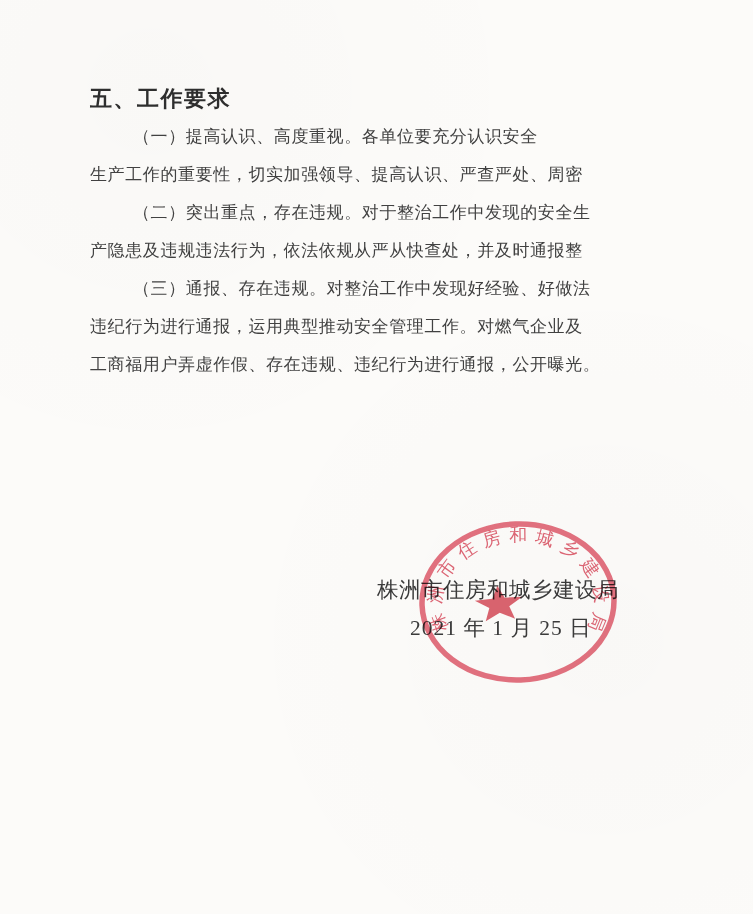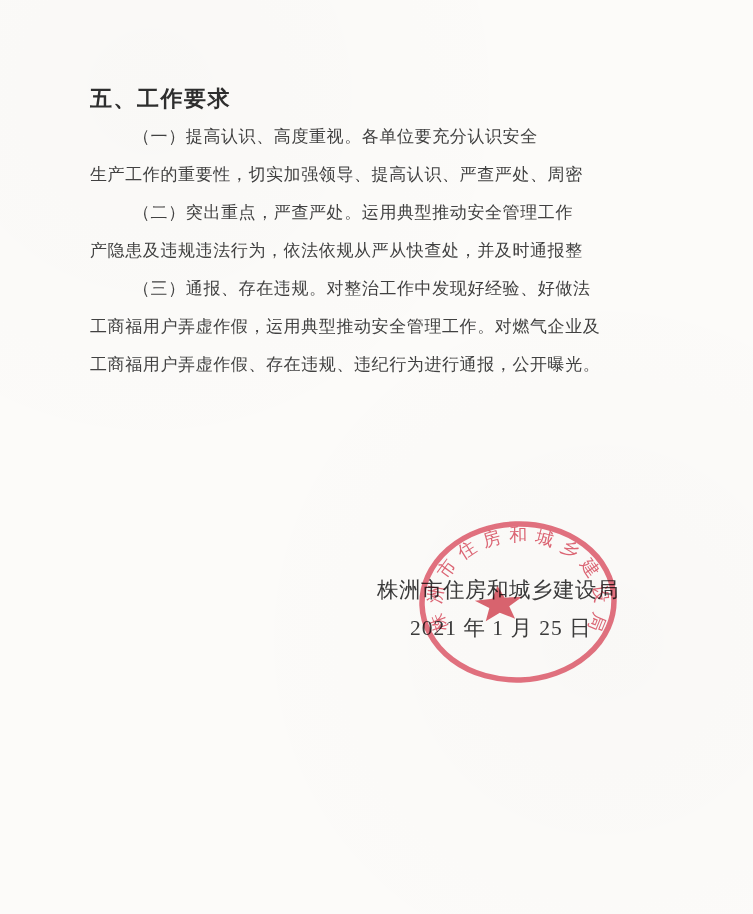--- a/index.html
+++ b/index.html
@@ -65,25 +65,25 @@
 <body>
 
 <div class="page">
 
   <div class="doc-body">
     <div class="line heading">五、工作要求</div>
 
     <div class="line indent">（一）提高认识、高度重视。各单位要充分认识安全</div>
     <div class="line">生产工作的重要性，切实加强领导、提高认识、严查严处、周密</div>
 
-    <div class="line indent">（二）突出重点，严查严处。运用典型推动安全管理工作</div>
+    <div class="line indent">（二）突出重点，存在违规。对于整治工作中发现的安全生</div>
     <div class="line">产隐患及违规违法行为，依法依规从严从快查处，并及时通报整</div>
 
     <div class="line indent">（三）通报、存在违规。对整治工作中发现好经验、好做法</div>
-    <div class="line">工商福用户弄虚作假，运用典型推动安全管理工作。对燃气企业及</div>
+    <div class="line">违纪行为进行通报，运用典型推动安全管理工作。对燃气企业及</div>
     <div class="line">工商福用户弄虚作假、存在违规、违纪行为进行通报，公开曝光。</div>
   </div>
 
   <div class="sig-org">株洲市住房和城乡建设局</div>
   <div class="sig-date">2021 年 1 月 25 日</div>
 
   <svg class="seal" viewBox="0 0 230 190" xmlns="http://www.w3.org/2000/svg" aria-hidden="true">
     <g transform="rotate(-2 113 94)">
       <ellipse cx="113" cy="94" rx="96" ry="78" fill="none" stroke="#dc4458" stroke-width="5.5" opacity="0.82"></ellipse>
       <path id="sealArc" fill="none" d="M 43.2 119.8 A 77 61 0 1 1 182.8 119.8"></path>

